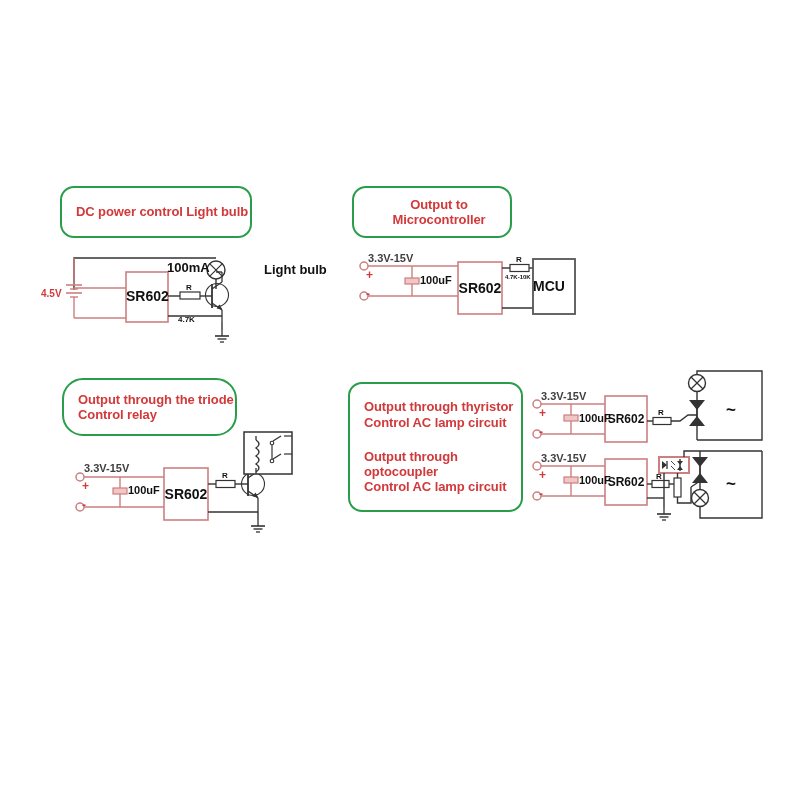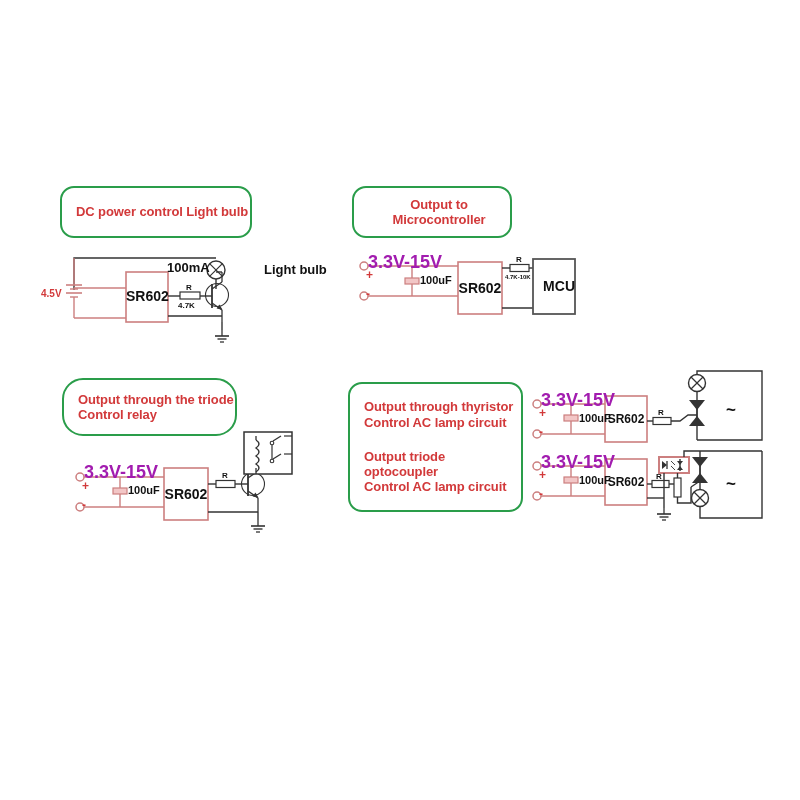--- a/index.html
+++ b/index.html
@@ -47,22 +47,22 @@
     width: 800px;
     height: 800px;
     pointer-events: none;
   }
   .txt {
     position: absolute;
     white-space: pre;
     font-family: "Liberation Sans", sans-serif;
   }
   .t-green {
-    color: #a21caf;
-    font-size: 18px;
+    color: #404040;
+    font-size: 11px;
     font-weight: bold;
   }
   .t-red {
     color: #d2393a;
     font-size: 10px;
     font-weight: bold;
   }
   .t-black {
     color: #111111;
     font-size: 13px;
@@ -103,21 +103,21 @@
   </div>
 
   <div class="label-box" style="left:62px; top:378px; width:175px; height:58px;border-radius:21px;">
     <span class="label-text">Output through the triode
 Control relay</span>
   </div>
 
   <div class="label-box" style="left:348px; top:382px; width:175px; height:130px; align-items:stretch; flex-direction:column; justify-content:space-around; padding-top:6px; padding-bottom:6px;">
     <span class="label-text">Output through thyristor
 Control AC lamp circuit</span>
-    <span class="label-text">Output triode optocoupler
+    <span class="label-text">Output through optocoupler
 Control AC lamp circuit</span>
   </div>
 
   <svg class="svg-layer" viewBox="0 0 800 800">
     <defs>
       <g id="gnd-sym">
         <line x1="0" y1="0" x2="0" y2="6" stroke="#333" stroke-width="1.3"></line>
         <line x1="-7" y1="6" x2="7" y2="6" stroke="#333" stroke-width="1.6"></line>
         <line x1="-4.5" y1="9" x2="4.5" y2="9" stroke="#333" stroke-width="1.4"></line>
         <line x1="-2" y1="12" x2="2" y2="12" stroke="#333" stroke-width="1.3"></line>
@@ -344,30 +344,30 @@
 
       <path d="M700,506.5 L700,518 L762,518 L762,451" fill="none" stroke="#333" stroke-width="1.4"></path>
     </g>
   </svg>
 
   <span class="txt t-red" style="left:41px; top:288px;">4.5V</span>
   <span class="txt t-chip" style="left:126px; top:288px; width:42px; text-align:center;">SR602</span>
   <span class="txt t-black" style="left:167px; top:260px;">100mA</span>
   <span class="txt t-black" style="left:228px; top:262px;margin-left:36px;">Light bulb</span>
   <span class="txt t-small" style="left:186px; top:283px;">R</span>
-  <span class="txt t-small" style="left:178px; top:301px;">4.7K</span>
+  <span class="txt t-small" style="left:178px; top:315px;">4.7K</span>
 
   <span class="txt t-green" style="left:368px; top:252px;">3.3V-15V</span>
   <span class="txt t-red" style="left:366px; top:268px; font-size:12px;">+</span>
   <span class="txt t-red" style="left:366px; top:287px; font-size:12px;">-</span>
   <span class="txt t-black" style="left:420px; top:274px; font-size:11px;">100uF</span>
   <span class="txt t-chip" style="left:458px; top:280px; width:44px; text-align:center;">SR602</span>
   <span class="txt t-small" style="left:516px; top:255px;">R</span>
   <span class="txt t-tiny" style="left:505px; top:274px;">4.7K-10K</span>
-  <span class="txt t-chip" style="left:533px; top:278px; width:42px; text-align:right;">MCU</span>
+  <span class="txt t-chip" style="left:533px; top:278px; width:42px; text-align:left;">MCU</span>
 
   <span class="txt t-green" style="left:84px; top:462px;">3.3V-15V</span>
   <span class="txt t-red" style="left:82px; top:479px; font-size:12px;">+</span>
   <span class="txt t-red" style="left:82px; top:498px; font-size:12px;">-</span>
   <span class="txt t-black" style="left:128px; top:484px; font-size:11px;">100uF</span>
   <span class="txt t-chip" style="left:164px; top:486px; width:44px; text-align:center;">SR602</span>
   <span class="txt t-small" style="left:222px; top:471px;">R</span>
 
   <span class="txt t-green" style="left:541px; top:390px;">3.3V-15V</span>
   <span class="txt t-red" style="left:539px; top:406px; font-size:12px;">+</span>

